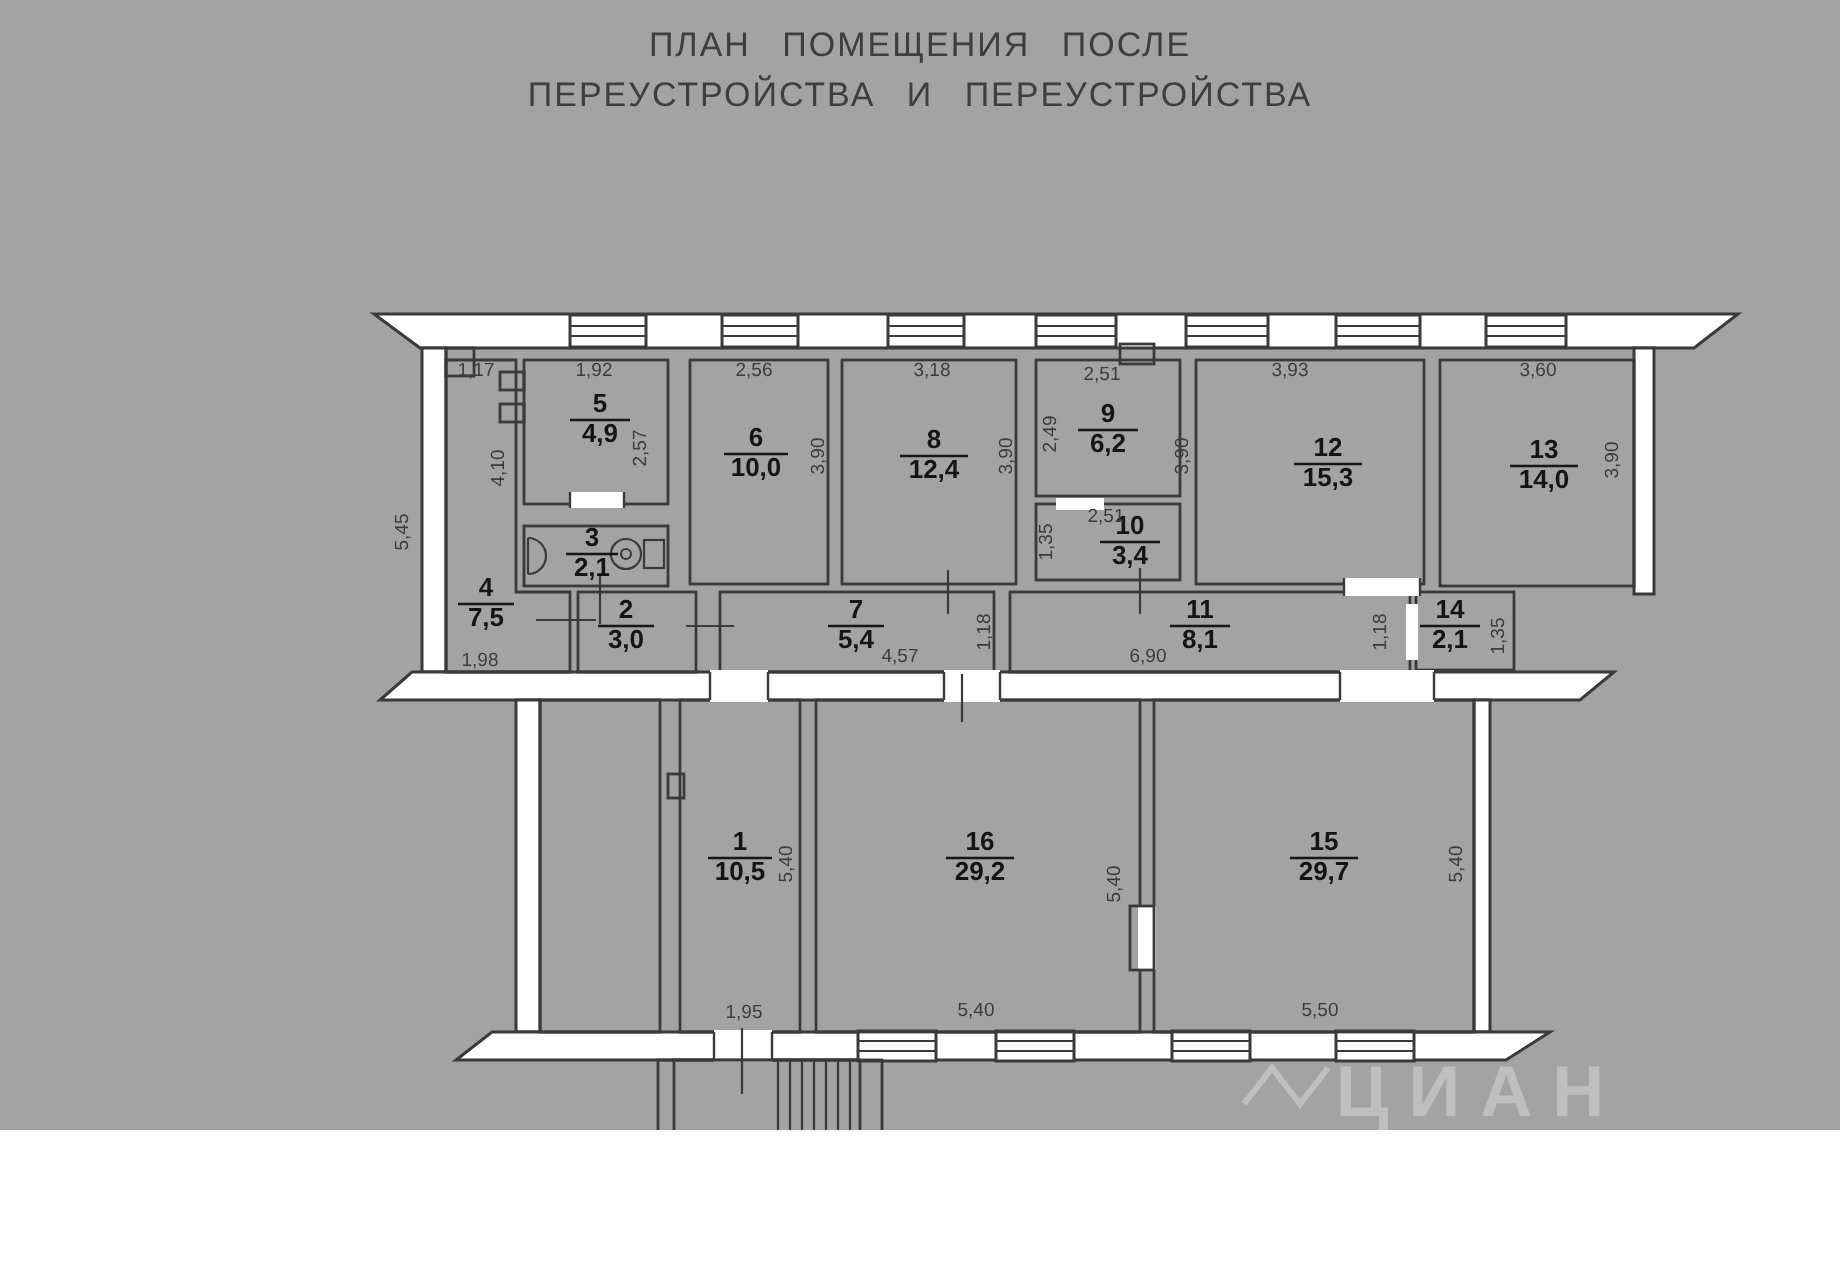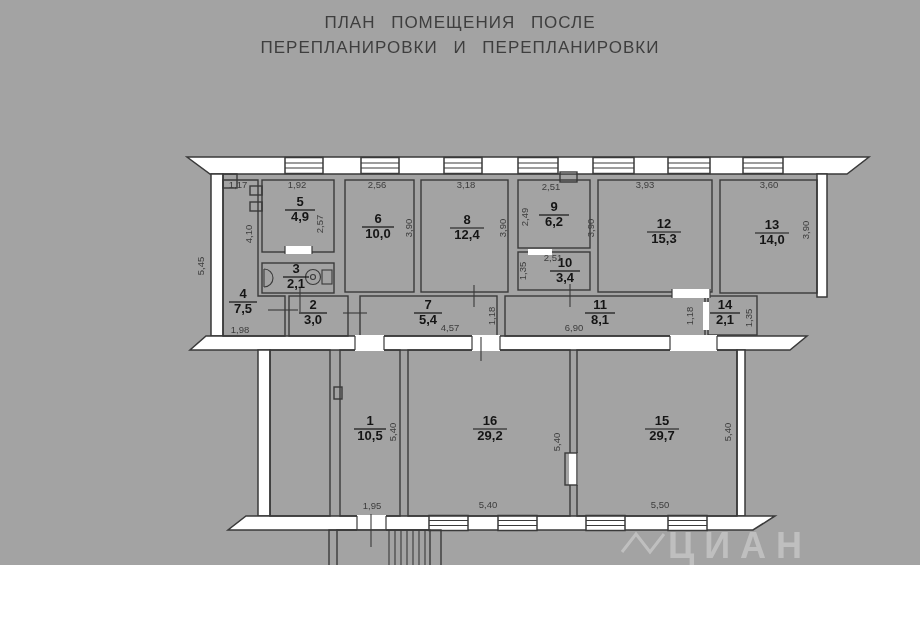--- a/index.html
+++ b/index.html
@@ -19,21 +19,21 @@
   .dim{font:9.5px "Liberation Sans",sans-serif;fill:#3c3c3c;text-anchor:middle;}
   .wm{font:bold 36px "Liberation Sans",sans-serif;fill:#d6d6d6;opacity:.55;letter-spacing:10px;text-anchor:middle;}
 </style>
 </head>
 <body>
 
 <div class="stage">
 
   <div class="title-block">
     <div>ПЛАН ПОМЕЩЕНИЯ ПОСЛЕ</div>
-    <div>ПЕРЕПЛАНИРОВКИ И ПЕРЕПЛАНИРОВКИ</div>
+    <div>ПЕРЕУСТРОЙСТВА И ПЕРЕУСТРОЙСТВА</div>
   </div>
 
   <svg width="920" height="635" viewBox="0 0 920 635">
 
     <g>
 
       <polygon class="outer" points="187,157 869,157 847,174 210,174"></polygon>
 
       <rect class="outer" x="211" y="174" width="12" height="162"></rect>
 

